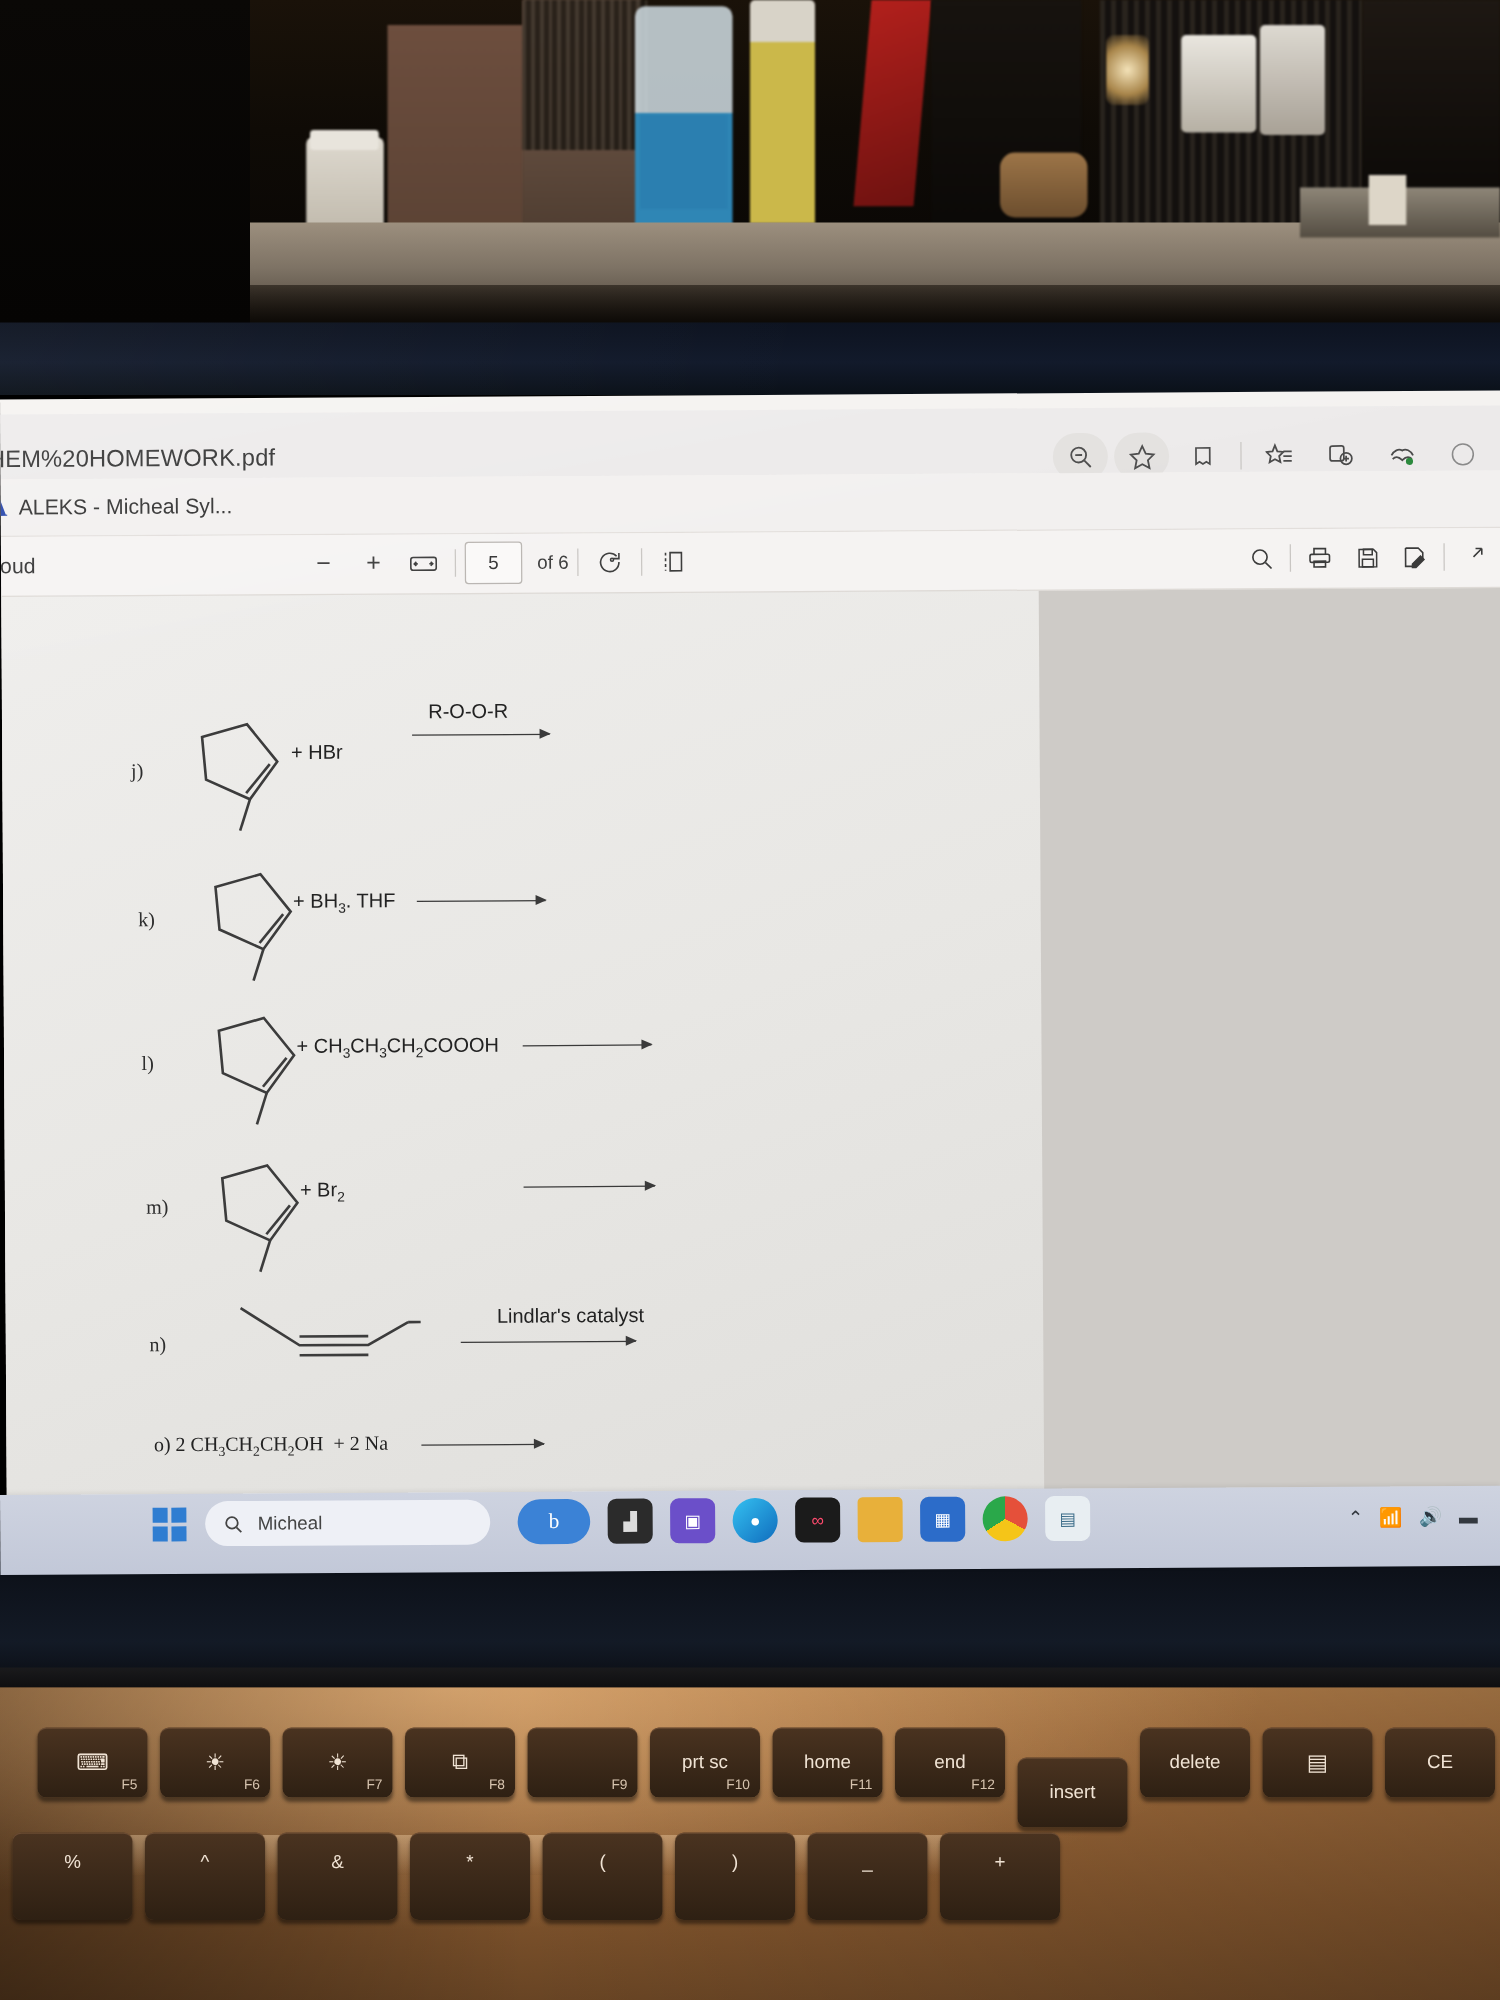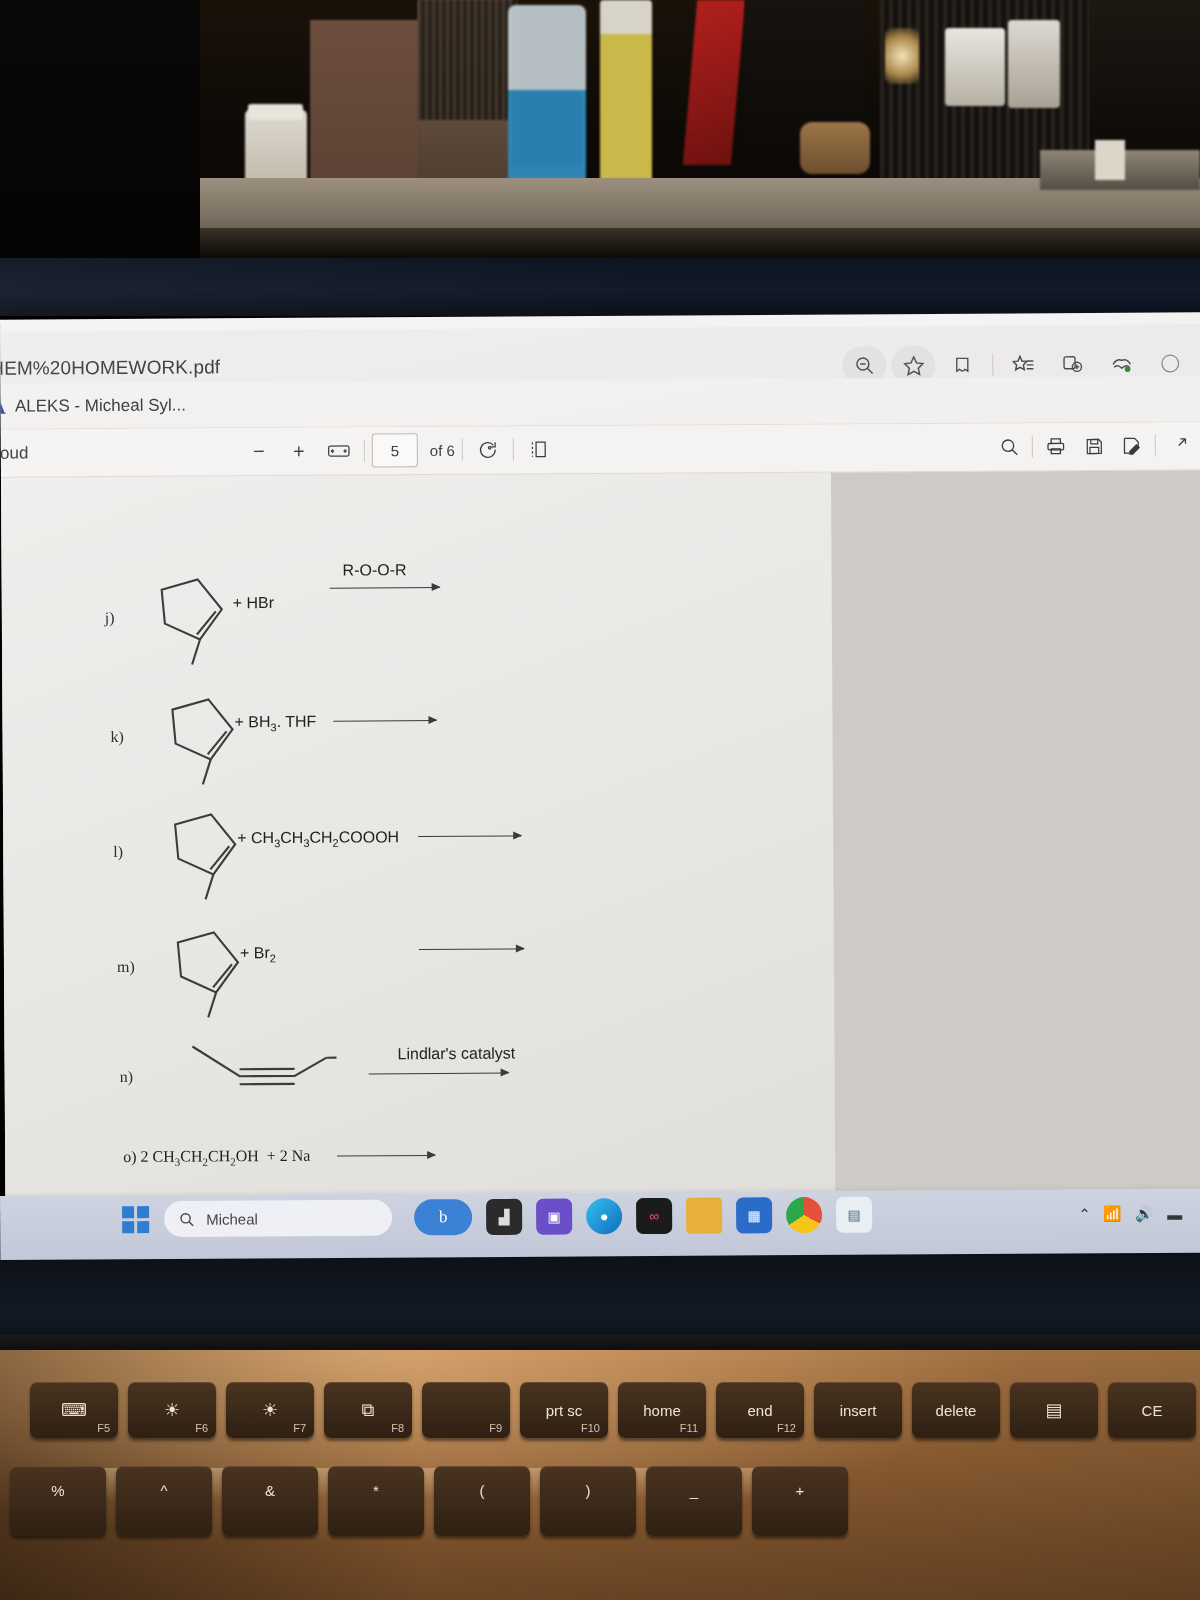--- a/index.html
+++ b/index.html
@@ -457,21 +457,21 @@
           <span class="ksub">F10</span>
         </div>
         <div class="key" style="width: 88px; height: 56px;">
           <span class="kmain">home</span>
           <span class="ksub">F11</span>
         </div>
         <div class="key" style="width: 88px; height: 56px;">
           <span class="kmain">end</span>
           <span class="ksub">F12</span>
         </div>
-        <div class="key" style="width: 88px; height: 56px;">
+        <div class="key" style="width: 88px; height: 56px; margin-top: 24px;">
           <span class="kmain">insert</span>
         </div>
         <div class="key" style="width: 88px; height: 56px;">
           <span class="kmain">delete</span>
         </div>
         <div class="key" style="width: 88px; height: 56px;">
           <span class="kglyph">▤</span>
         </div>
         <div class="key" style="width: 88px; height: 56px;">
           <span class="kmain">CE</span>

